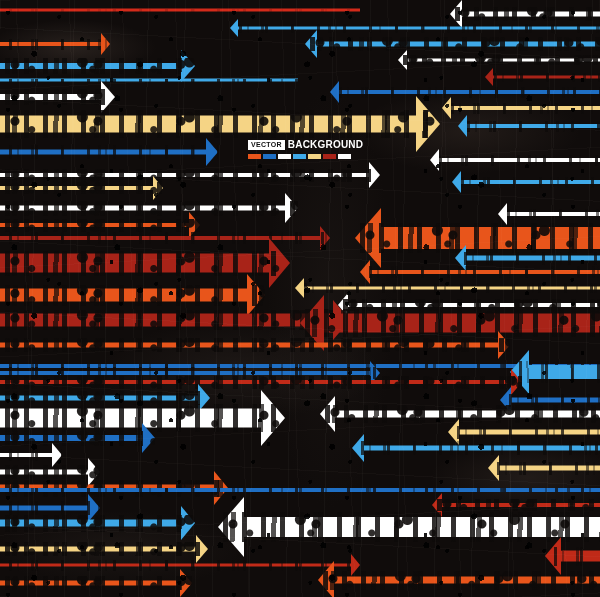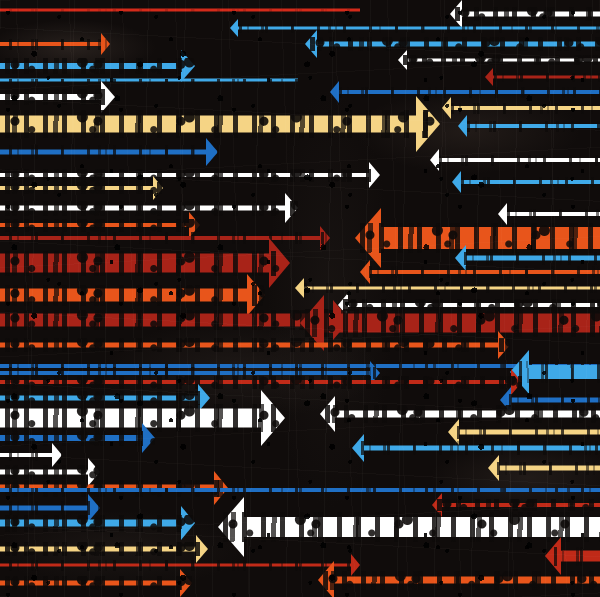--- a/index.html
+++ b/index.html
@@ -387,13 +387,28 @@
       </div>
       <div class="arrow heavy" style="left: 0px; top: 576px; width: 192px; height: 14px;">
         <div class="shaft" style="height: 5px; background: rgb(232, 85, 27); width: 180px; left: 0px;"></div>
         <div class="head" style="border-top: 14px solid transparent; border-bottom: 14px solid transparent; border-left: 12px solid rgb(232, 85, 27); right: 0px;"></div>
         <div class="distress"></div>
       </div>
     </div>
   <div id="grunge-scratch"></div>
   <div id="grunge-speckle"></div>
 
+  <div id="logo" style="left: 248px; top: 140px;">
+    <div id="logo-row">
+      <span id="logo-vector">VECTOR</span>
+      <span id="logo-background">BACKGROUND</span>
+    </div>
+    <div id="swatches">
+        <div class="sw" style="background: rgb(232, 85, 27);"></div>
+        <div class="sw" style="background: rgb(31, 111, 196);"></div>
+        <div class="sw" style="background: rgb(255, 255, 255);"></div>
+        <div class="sw" style="background: rgb(63, 169, 232);"></div>
+        <div class="sw" style="background: rgb(245, 212, 133);"></div>
+        <div class="sw" style="background: rgb(168, 35, 24);"></div>
+        <div class="sw" style="background: rgb(255, 255, 255);"></div>
+      </div>
+  </div>
 </div>
 
 </body></html>

